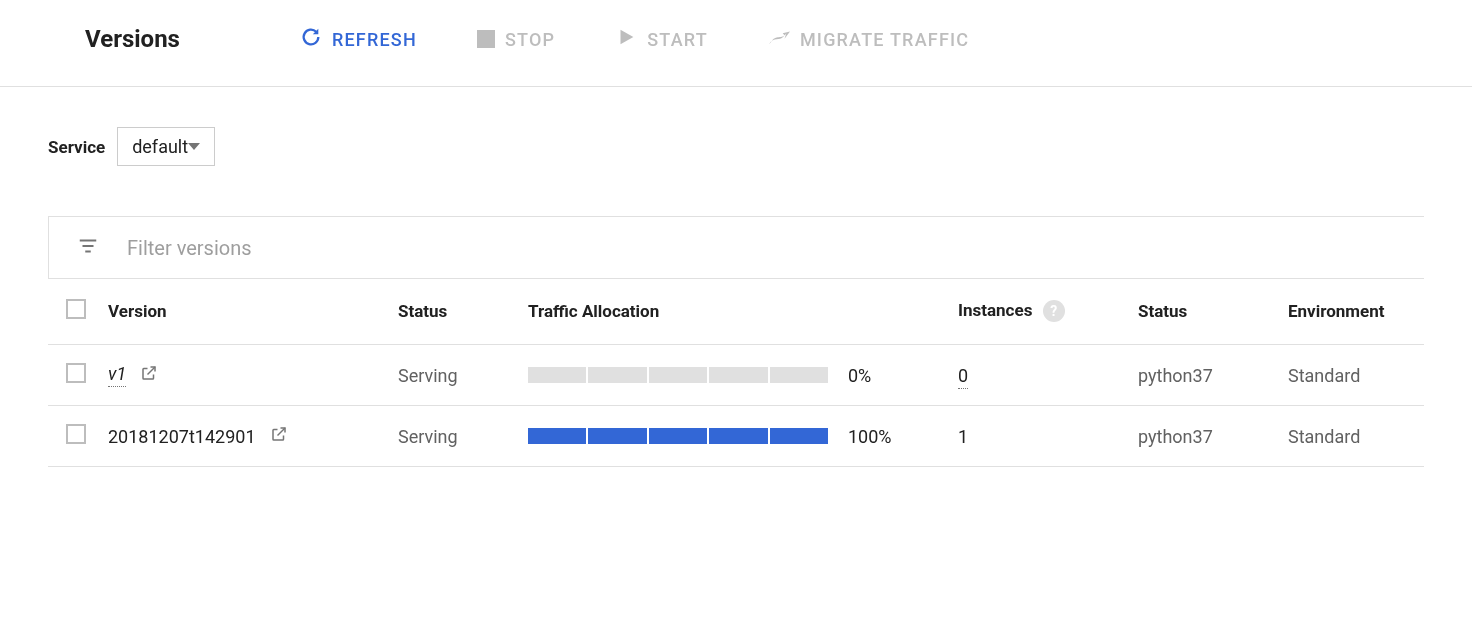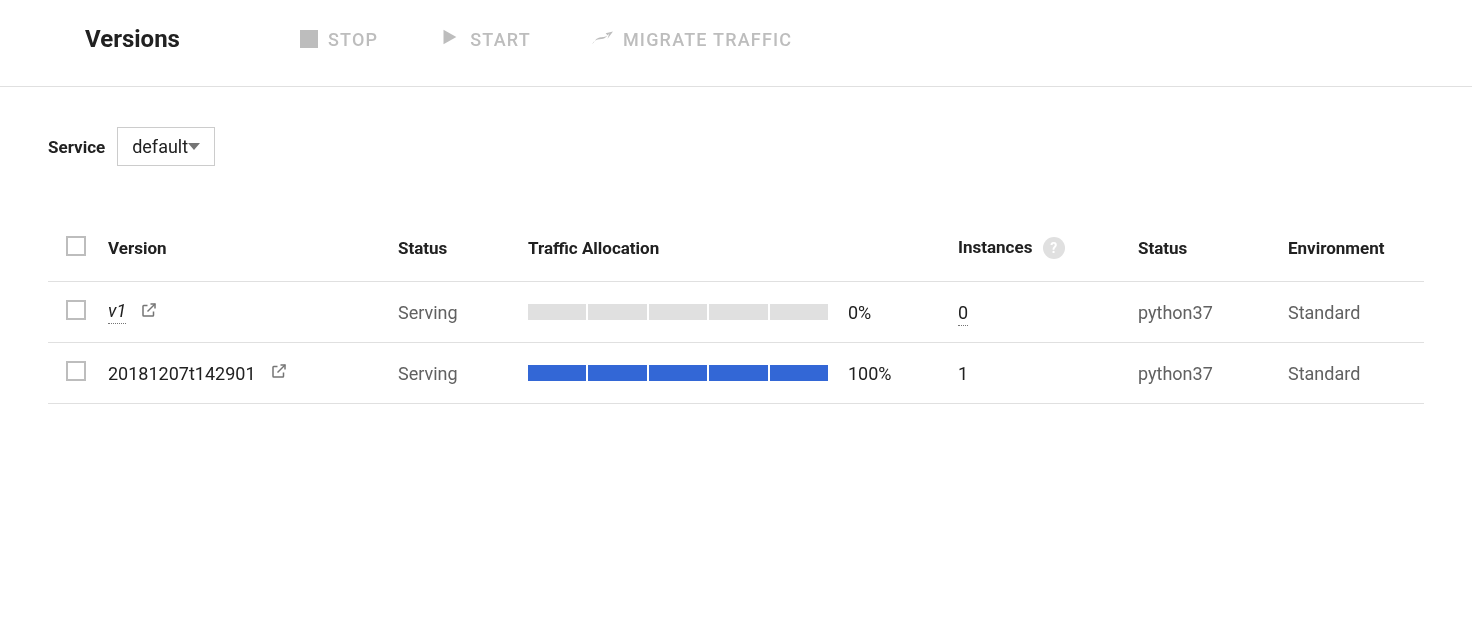--- a/index.html
+++ b/index.html
@@ -194,20 +194,29 @@
     .col-traffic { width: 430px; }
     .col-instances { width: 180px; }
     .col-runtime { width: 150px; }
   </style>
 </head>
 <body>
 
 <div class="header">
   <h1 class="page-title">Versions</h1>
   <div class="toolbar">
+    <button class="toolbar-btn enabled">
+      <span>
+        <svg viewBox="0 0 24 24">
+            <path fill="none" stroke-width="2.5" d="M20 12a8 8 0 1 1-2.34-5.66"></path>
+            <path stroke="none" d="M20 3v6h-6z"></path>
+          </svg>
+      </span>
+      <span>REFRESH</span>
+    </button>
     <button class="toolbar-btn disabled">
       <span class="stop-square"></span>
       <span>STOP</span>
     </button>
     <button class="toolbar-btn disabled">
       <span>
         <svg viewBox="0 0 24 24">
             <path stroke="none" d="M6 4l14 8-14 8z"></path>
           </svg>
       </span>
@@ -226,20 +235,28 @@
 
 <div class="content">
   <div class="service-row">
     <span class="service-label">Service</span>
     <div class="service-select">
       <span>default</span>
       <span class="caret"></span>
     </div>
   </div>
 
+  <div class="filter-bar">
+    <span class="filter-icon">
+      <svg viewBox="0 0 24 24">
+          <path d="M3 5h18v2H3V5zm3 6h12v2H6v-2zm3 6h6v2H9v-2z"></path>
+        </svg>
+    </span>
+    <input class="filter-input" type="text" placeholder="Filter versions" style="">
+  </div>
 
   <table>
     <thead>
       <tr>
         <th><span class="checkbox"></span></th>
         <th class="col-version">Version</th>
         <th class="col-status">Status</th>
         <th class="col-traffic">Traffic Allocation</th>
         <th class="col-instances">
           <span>Instances</span>

